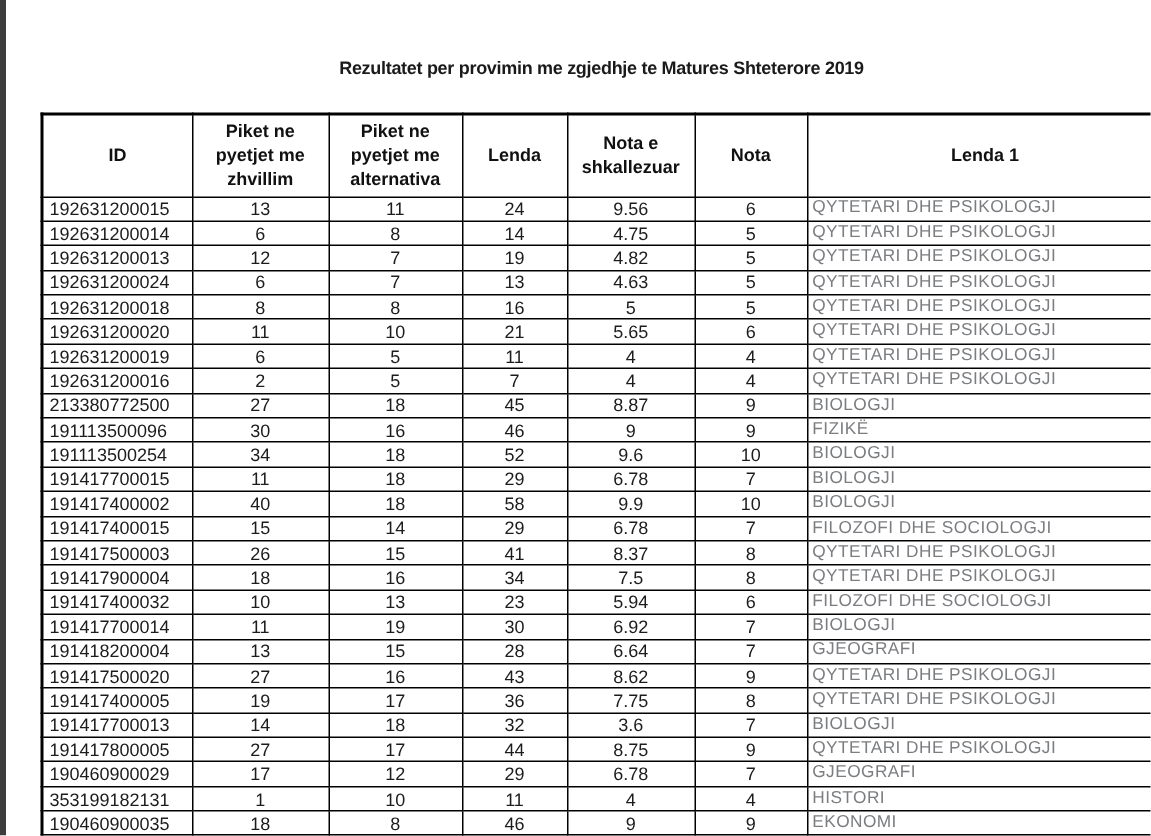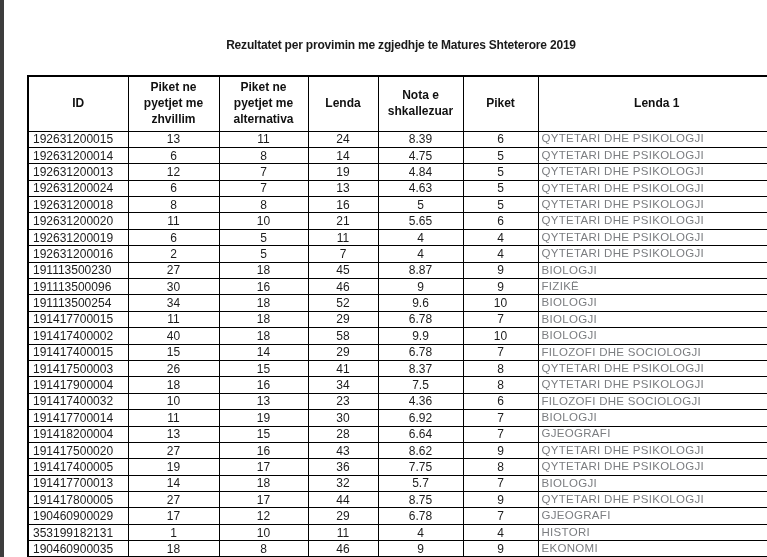--- a/index.html
+++ b/index.html
@@ -104,49 +104,49 @@
       <col class="c-nota">
       <col class="c-lenda">
   </colgroup>
   <thead>
     <tr>
       <th>ID</th>
       <th>Piket ne pyetjet me zhvillim</th>
       <th>Piket ne pyetjet me alternativa</th>
       <th>Lenda</th>
       <th>Nota e shkallezuar</th>
-      <th>Piket</th>
+      <th>Nota</th>
       <th>Lenda 1</th>
     </tr>
   </thead>
   <tbody>
       <tr>
     <td class="cell-id">192631200015</td>
     <td class="cell-num">13</td>
     <td class="cell-num">11</td>
     <td class="cell-num">24</td>
-    <td class="cell-num">8.39</td>
+    <td class="cell-num">9.56</td>
     <td class="cell-num">6</td>
     <td class="cell-lenda">QYTETARI DHE PSIKOLOGJI</td>
   </tr>
       <tr>
     <td class="cell-id">192631200014</td>
     <td class="cell-num">6</td>
     <td class="cell-num">8</td>
     <td class="cell-num">14</td>
     <td class="cell-num">4.75</td>
     <td class="cell-num">5</td>
     <td class="cell-lenda">QYTETARI DHE PSIKOLOGJI</td>
   </tr>
       <tr>
     <td class="cell-id">192631200013</td>
     <td class="cell-num">12</td>
     <td class="cell-num">7</td>
     <td class="cell-num">19</td>
-    <td class="cell-num">4.84</td>
+    <td class="cell-num">4.82</td>
     <td class="cell-num">5</td>
     <td class="cell-lenda">QYTETARI DHE PSIKOLOGJI</td>
   </tr>
       <tr>
     <td class="cell-id">192631200024</td>
     <td class="cell-num">6</td>
     <td class="cell-num">7</td>
     <td class="cell-num">13</td>
     <td class="cell-num">4.63</td>
     <td class="cell-num">5</td>
@@ -182,21 +182,21 @@
       <tr>
     <td class="cell-id">192631200016</td>
     <td class="cell-num">2</td>
     <td class="cell-num">5</td>
     <td class="cell-num">7</td>
     <td class="cell-num">4</td>
     <td class="cell-num">4</td>
     <td class="cell-lenda">QYTETARI DHE PSIKOLOGJI</td>
   </tr>
       <tr>
-    <td class="cell-id">191113500230</td>
+    <td class="cell-id">213380772500</td>
     <td class="cell-num">27</td>
     <td class="cell-num">18</td>
     <td class="cell-num">45</td>
     <td class="cell-num">8.87</td>
     <td class="cell-num">9</td>
     <td class="cell-lenda">BIOLOGJI</td>
   </tr>
       <tr>
     <td class="cell-id">191113500096</td>
     <td class="cell-num">30</td>
@@ -258,21 +258,21 @@
     <td class="cell-num">34</td>
     <td class="cell-num">7.5</td>
     <td class="cell-num">8</td>
     <td class="cell-lenda">QYTETARI DHE PSIKOLOGJI</td>
   </tr>
       <tr>
     <td class="cell-id">191417400032</td>
     <td class="cell-num">10</td>
     <td class="cell-num">13</td>
     <td class="cell-num">23</td>
-    <td class="cell-num">4.36</td>
+    <td class="cell-num">5.94</td>
     <td class="cell-num">6</td>
     <td class="cell-lenda">FILOZOFI DHE SOCIOLOGJI</td>
   </tr>
       <tr>
     <td class="cell-id">191417700014</td>
     <td class="cell-num">11</td>
     <td class="cell-num">19</td>
     <td class="cell-num">30</td>
     <td class="cell-num">6.92</td>
     <td class="cell-num">7</td>
@@ -303,21 +303,21 @@
     <td class="cell-num">36</td>
     <td class="cell-num">7.75</td>
     <td class="cell-num">8</td>
     <td class="cell-lenda">QYTETARI DHE PSIKOLOGJI</td>
   </tr>
       <tr>
     <td class="cell-id">191417700013</td>
     <td class="cell-num">14</td>
     <td class="cell-num">18</td>
     <td class="cell-num">32</td>
-    <td class="cell-num">5.7</td>
+    <td class="cell-num">3.6</td>
     <td class="cell-num">7</td>
     <td class="cell-lenda">BIOLOGJI</td>
   </tr>
       <tr>
     <td class="cell-id">191417800005</td>
     <td class="cell-num">27</td>
     <td class="cell-num">17</td>
     <td class="cell-num">44</td>
     <td class="cell-num">8.75</td>
     <td class="cell-num">9</td>

